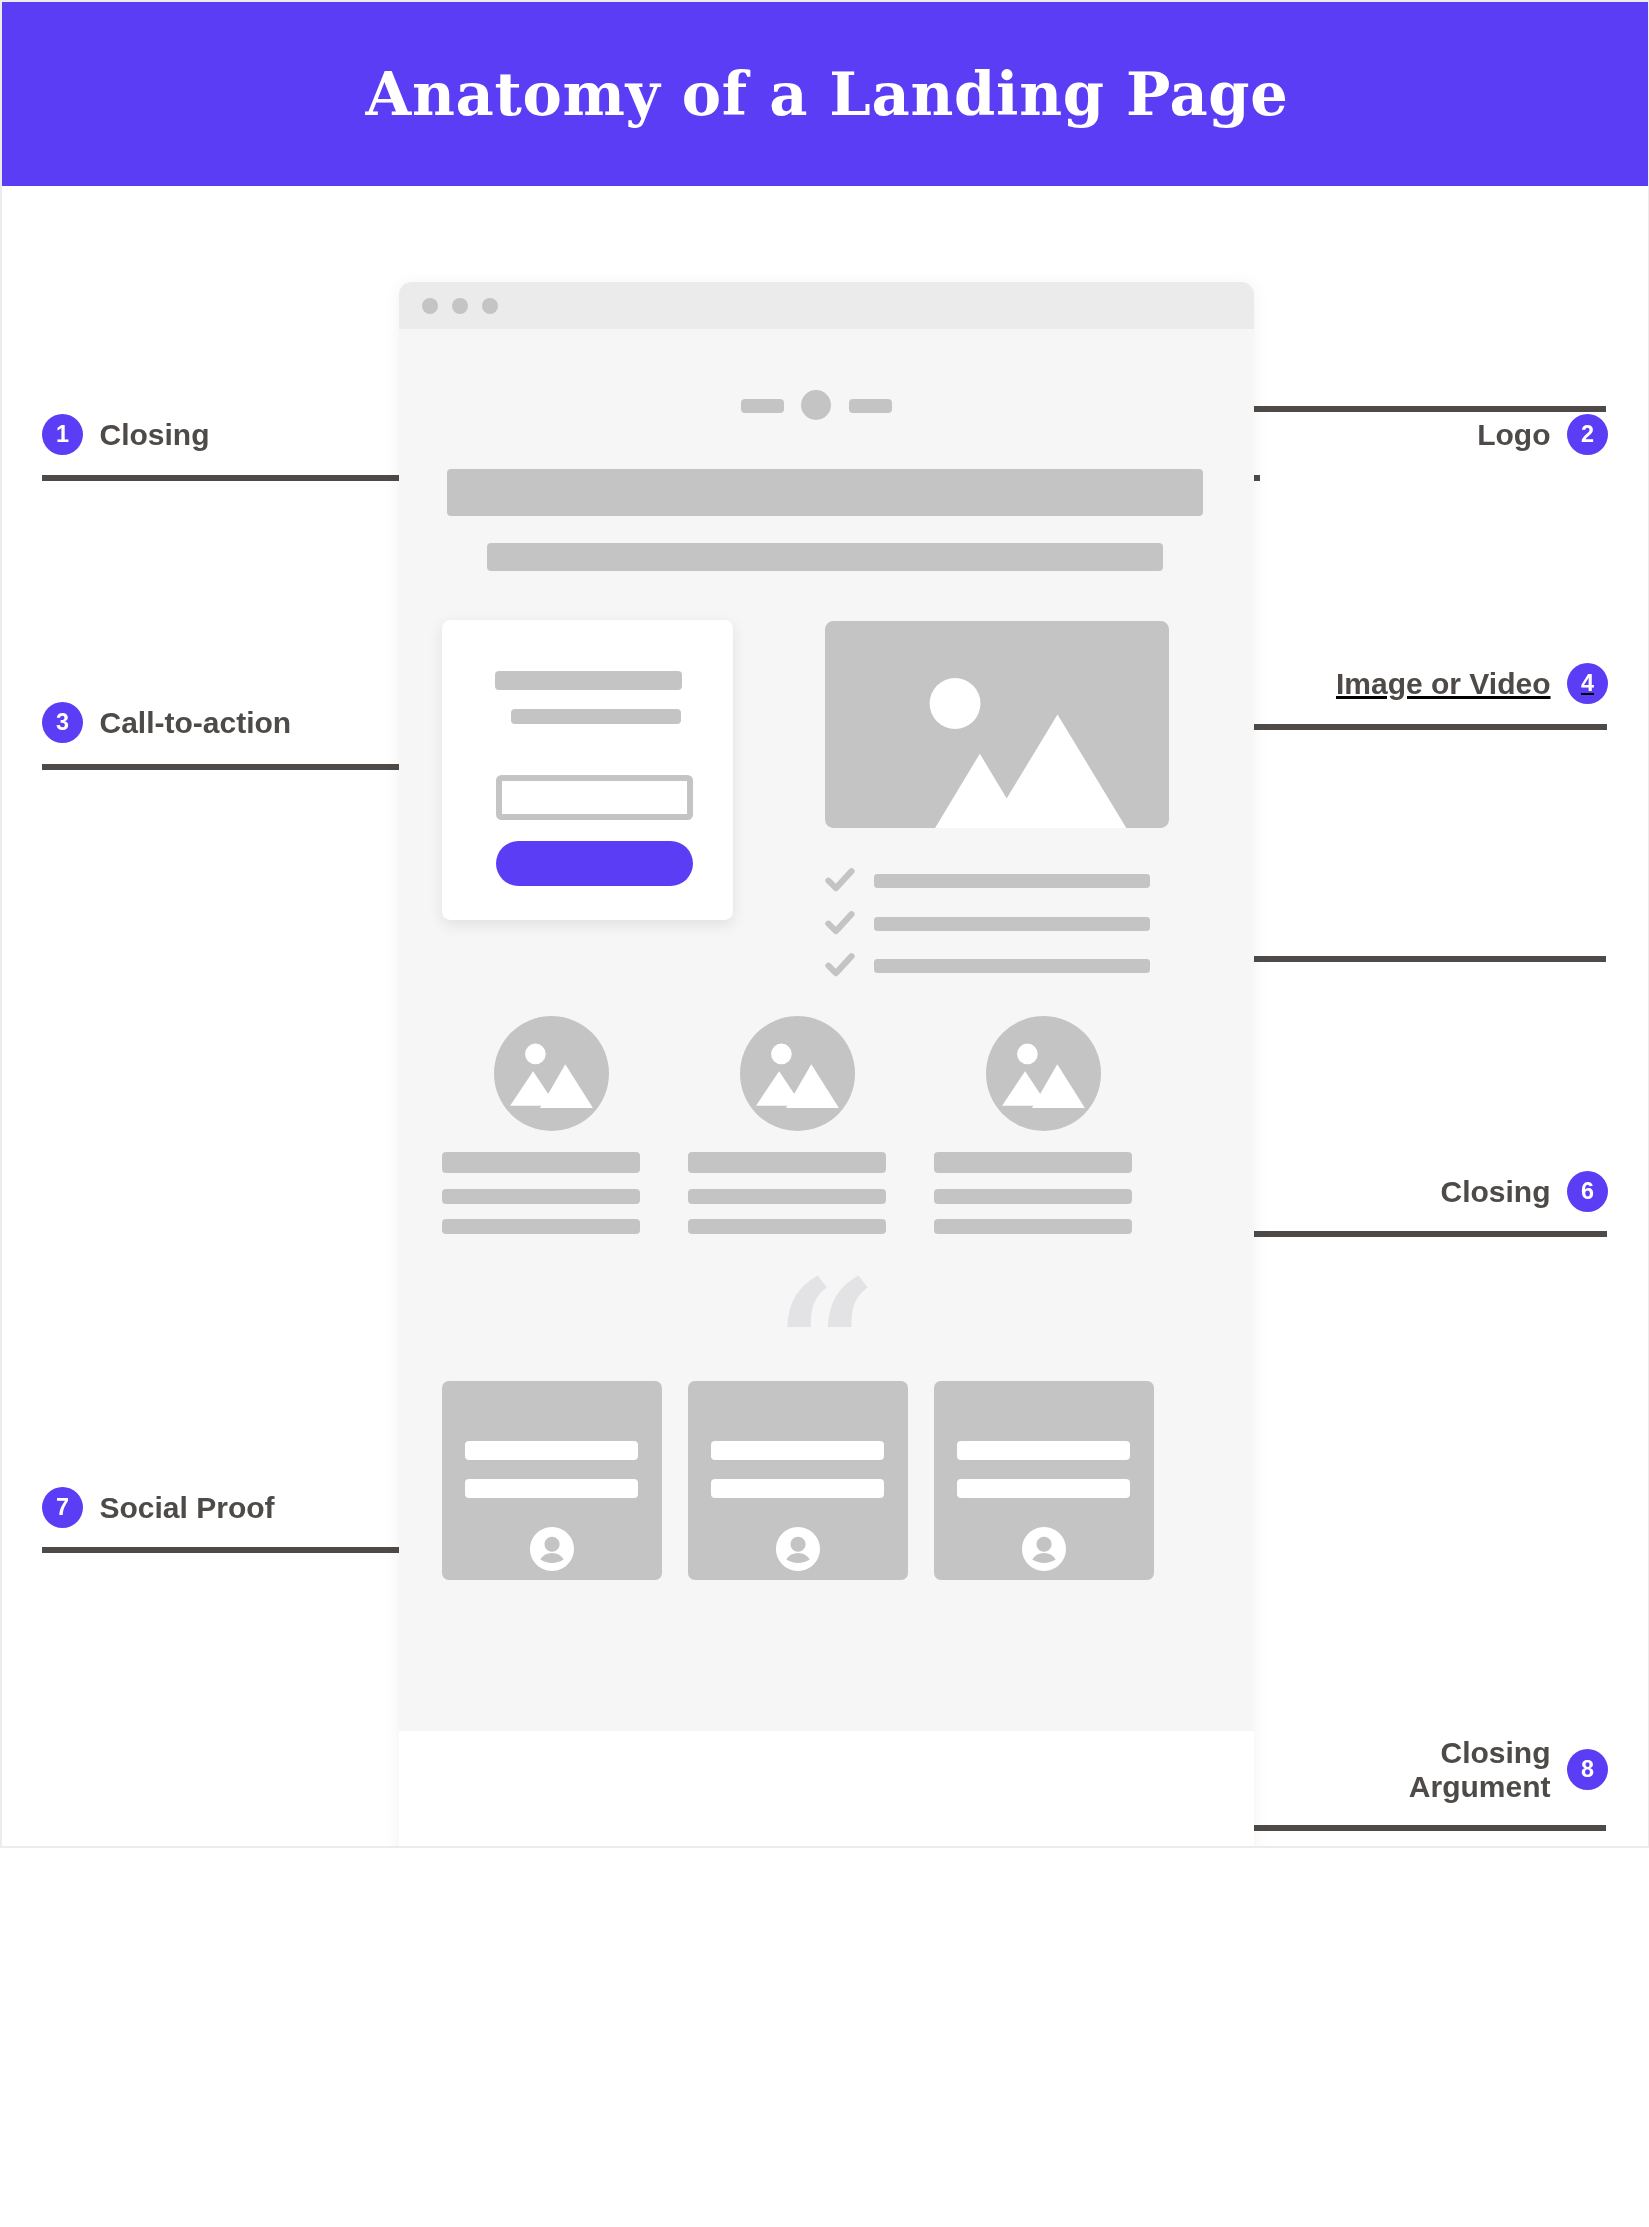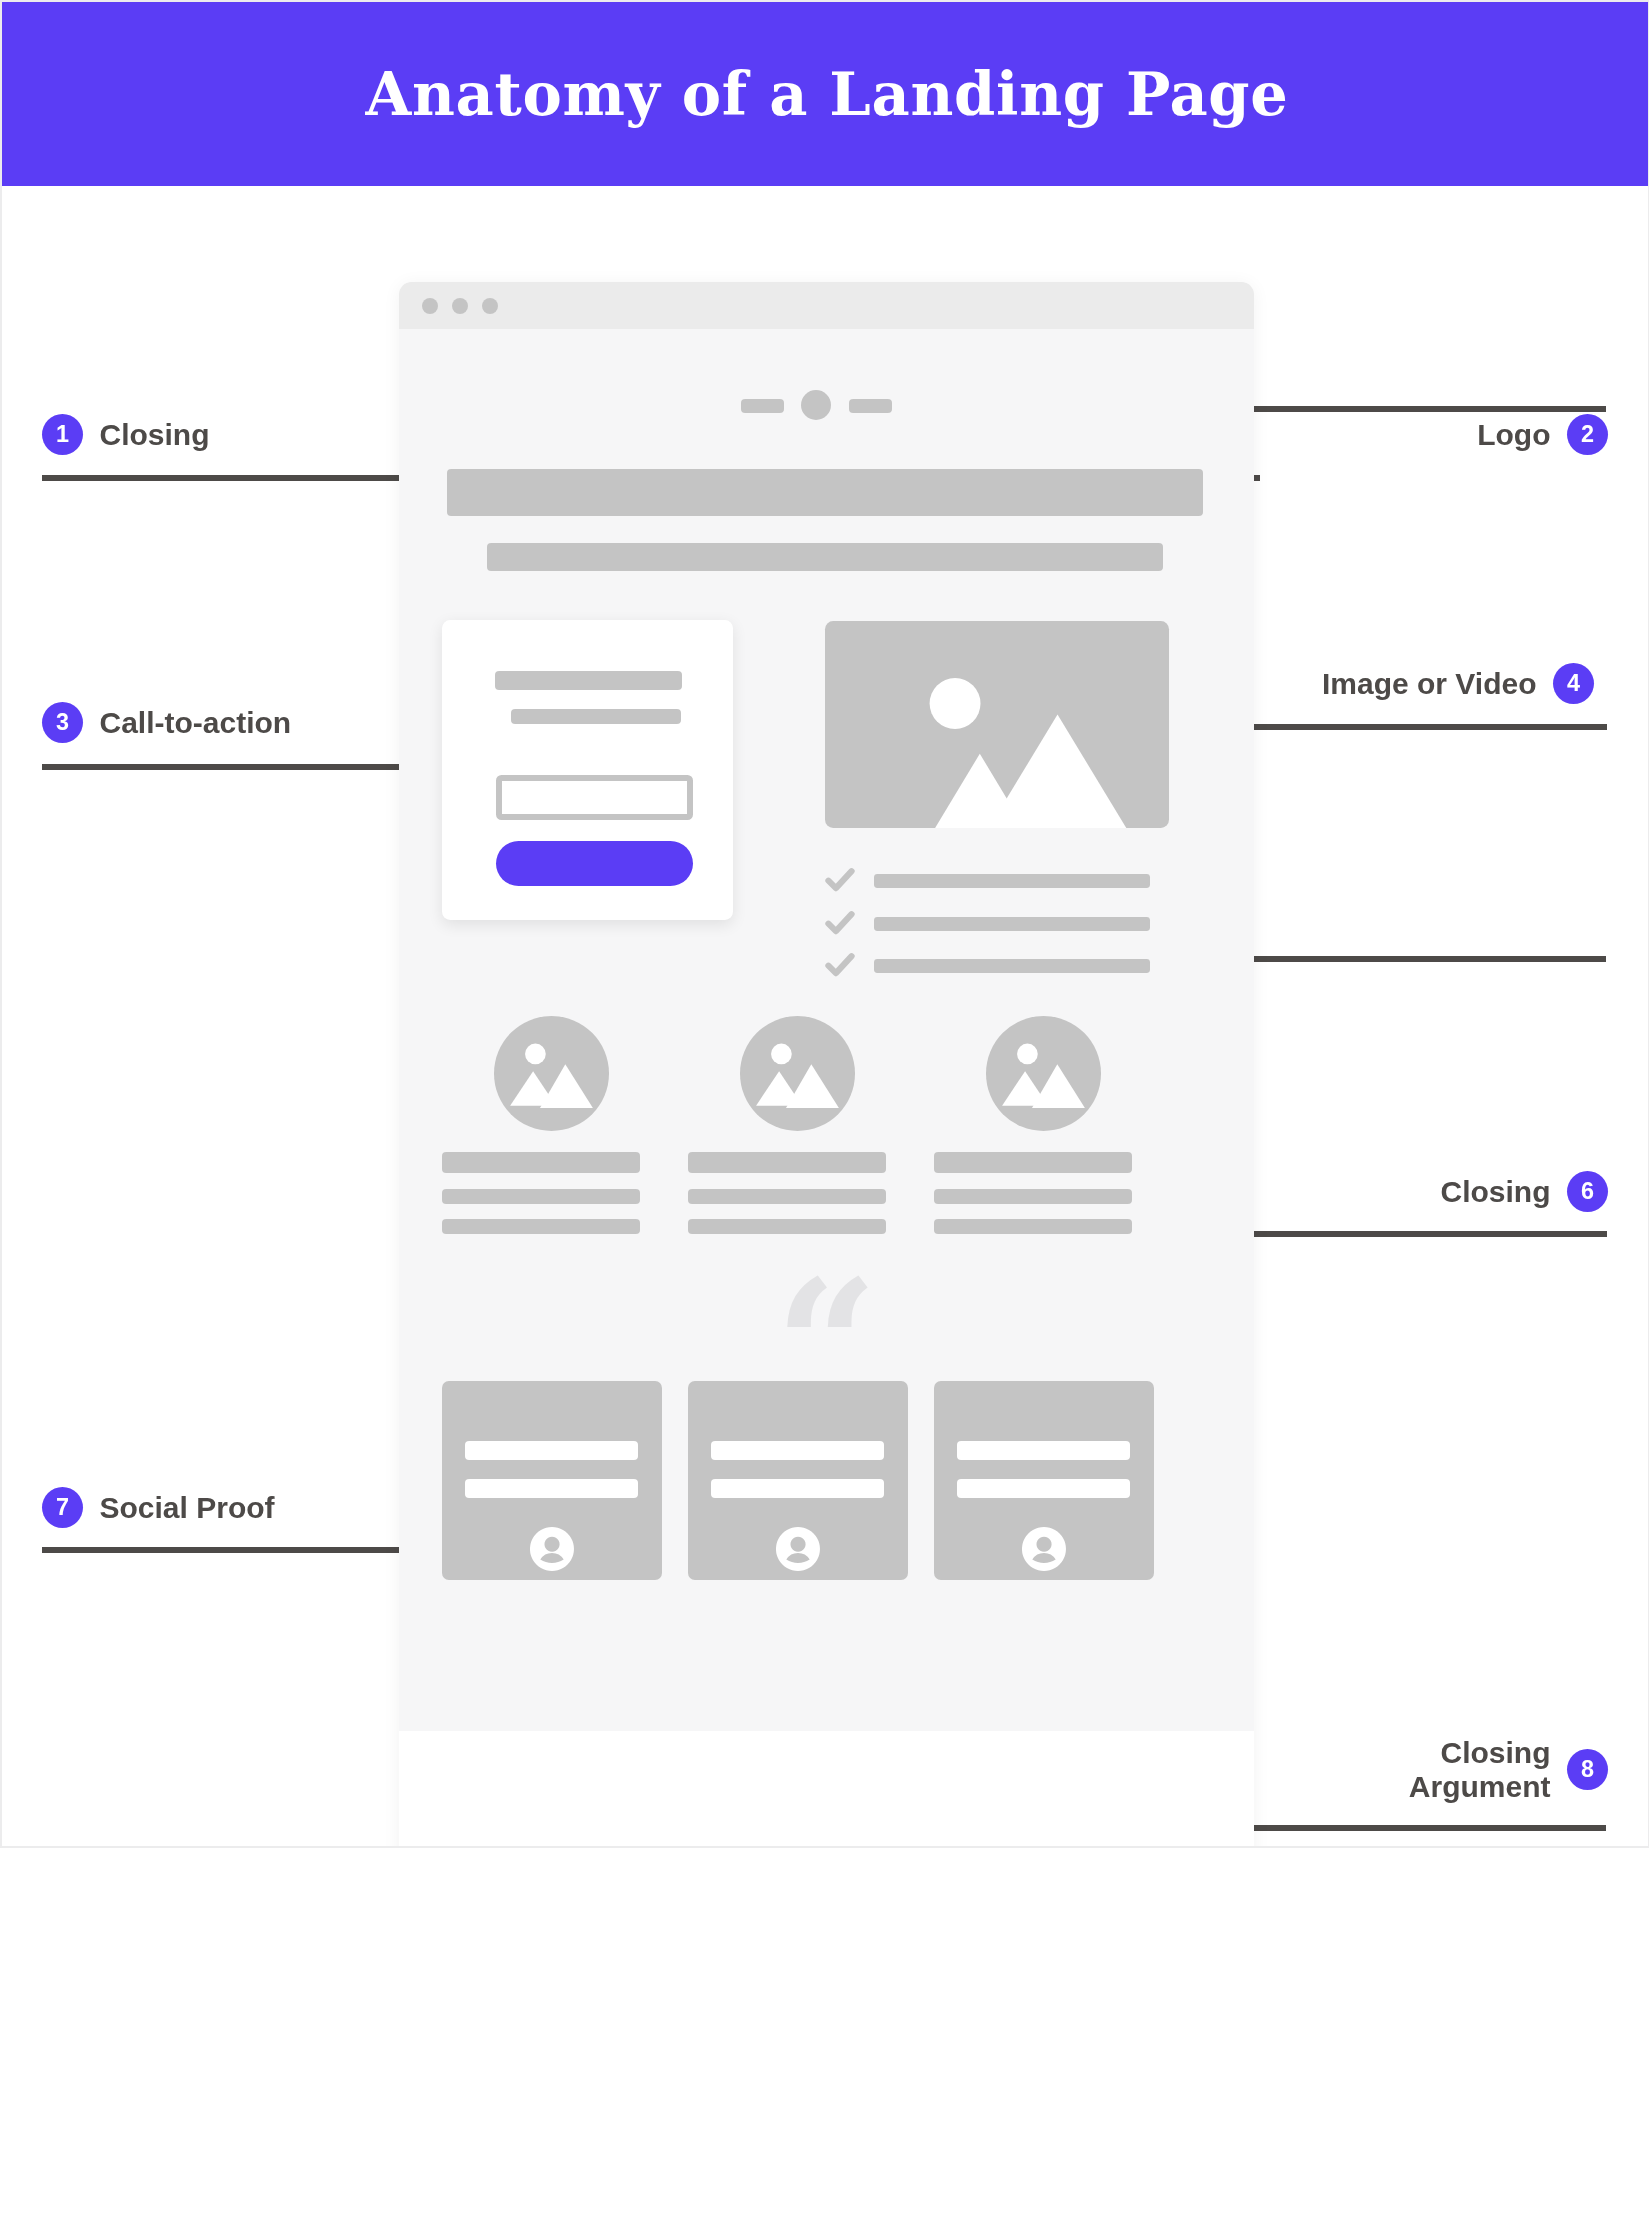--- a/index.html
+++ b/index.html
@@ -373,21 +373,21 @@
   <div class="callout right" style="right:40px; top:412px;">
     <div class="callout-label">Logo</div>
     <div class="badge">2</div>
   </div>
 
   <div class="callout left" style="left:40px; top:700px;">
     <div class="badge">3</div>
     <div class="callout-label">Call-to-action</div>
   </div>
 
-  <div class="callout right" style="right:54px; top:661px;">
+  <div class="callout right" style="right:40px; top:661px;text-decoration:underline;">
     <div class="callout-label">Image or Video</div>
     <div class="badge">4</div>
   </div>
 
 
   <div class="callout right" style="right:40px; top:1169px;">
     <div class="callout-label">Closing</div>
     <div class="badge">6</div>
   </div>
 

